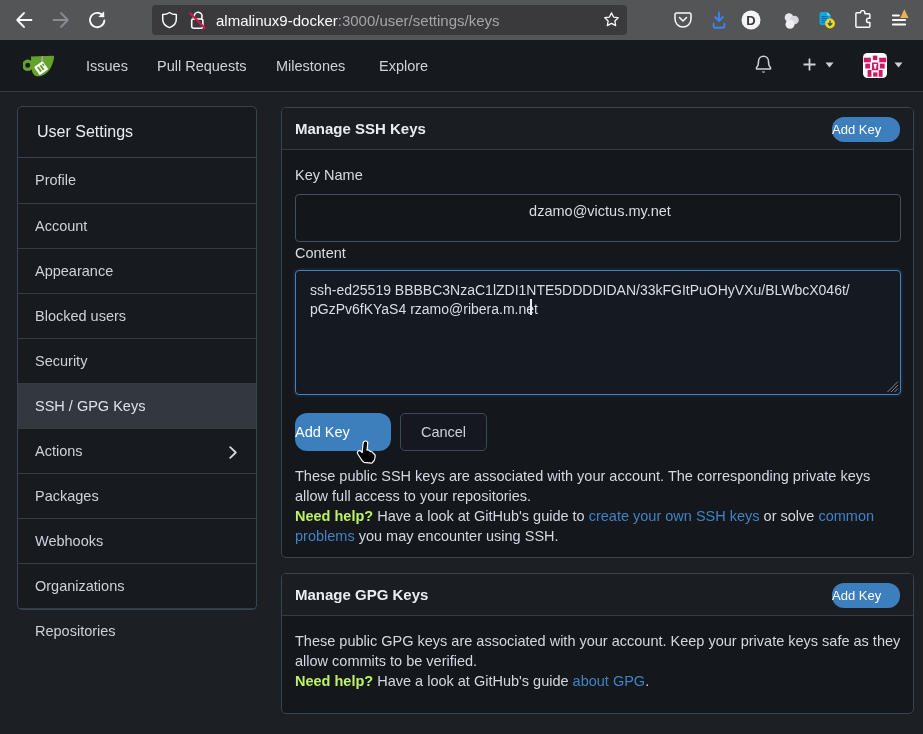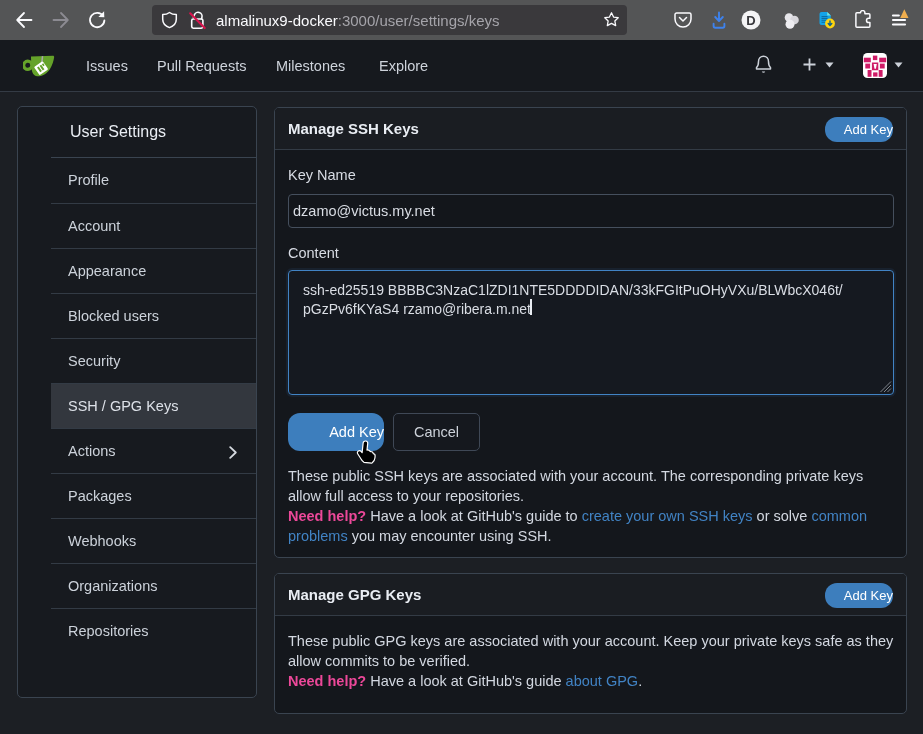--- a/index.html
+++ b/index.html
@@ -11,43 +11,43 @@
   #urlbar { position:absolute; left:152px; top:5px; width:475px; height:30px;
     background:#3a393c; border-radius:4px; }
   .urltext { position:absolute; left:216px; top:12px; font-size:15px; line-height:17px;
     color:#fbfbfe; white-space:nowrap; }
   .urltext .dim { color:#a5a4aa; }
   
   #navbar { position:absolute; left:0; top:40px; width:923px; height:52px;
     background:#16191e; border-bottom:1px solid #343b45; }
   .navitem { position:absolute; top:58px; font-size:14.5px; line-height:16px; color:#ced3db; white-space:nowrap; }
   
-  #sidebar { position:absolute; left:17px; top:106px; width:240px; height:592px;
-    background:#171a1f; border:1px solid #3a4450; border-radius:5px;padding-left:33px; }
+  #sidebar { position:absolute; left:17px; top:106px; width:240px; height:504px;
+    background:#171a1f; border:1px solid #3a4450; border-radius:5px; }
   #sidebar .title { height:51px; line-height:50px; padding-left:19px; font-size:16px;
     color:#e9edf3; border-bottom:1px solid #3a4450; }
   #sidebar .item { height:45px; line-height:44px; padding-left:17px; font-size:14.5px;
     color:#ccd2da; border-top:1px solid #333b45; position:relative; }
   #sidebar .item.nb { border-top:none; }
   #sidebar .item.active { background:#33373e; color:#dde1e8; }
-  .panel { position:absolute; left:274px; width:633px; background:#14171c;
+  .panel { position:absolute; left:281px; width:633px; background:#14171c;
     border:1px solid #3a4450; border-radius:5px; }
   .panel .hdr { position:absolute; left:0; top:0; right:0; height:42px; background:#1a1d22;
     border-bottom:1px solid #333b45; border-radius:4px 4px 0 0; }
   .hdr .htitle { position:absolute; left:13px; top:12px; font-size:15px; font-weight:bold; color:#e9edf3; }
   .btn-blue { position:absolute; background:#3d7ebd; border-radius:12px; color:#fff;
-    text-align:right; }
+    text-align:left; }
   .lbl { position:absolute; left:13px; font-size:14.5px; font-weight:500; color:#d8dce4; }
   .txt { position:absolute; font-size:14.5px; color:#d3d8e1; line-height:20px; }
-  .txt b { color:#ec4899;text-align:center; }
+  .txt b { color:#bef264;text-align:center; }
   a.lnk { color:#4183c4; text-decoration:none; }
-  #keyname { position:absolute; left:13px; top:86px; width:606px; height:34px;
+  #keyname { position:absolute; left:13px; top:86px; width:606px; height:48px;
     background:#13161b; border:1px solid #454f5d; border-radius:4px;
     color:#d9dde4; font-size:14.5px; line-height:32px; padding-left:4px;
-    font-family:"Liberation Sans", sans-serif; }
+    font-family:"Liberation Sans", sans-serif;text-align:center; }
   #content-ta { position:absolute; left:13px; top:162px; width:606px; height:125px;
     background:#151920; border:1px solid #4183c4; border-radius:4px; box-shadow:0 0 0 2px rgba(65,131,196,0.10);
     color:#d9dde4; font-size:14px; line-height:19px; padding:10px 0 0 14px; }
 </style>
 </head>
 <body>
 
 <div id="toolbar">
 
   <svg class="abs" style="left:14px;top:10px" width="20" height="20" viewBox="0 0 20 20">

